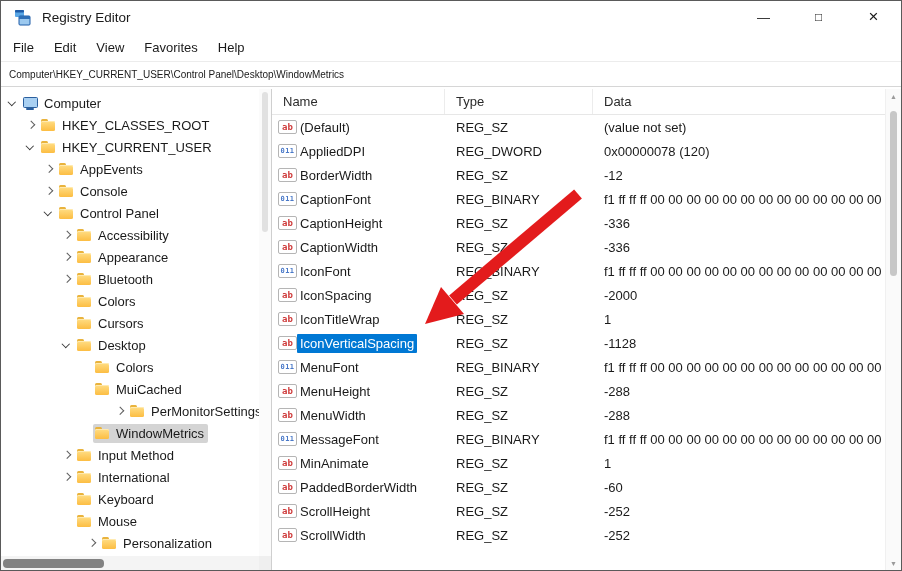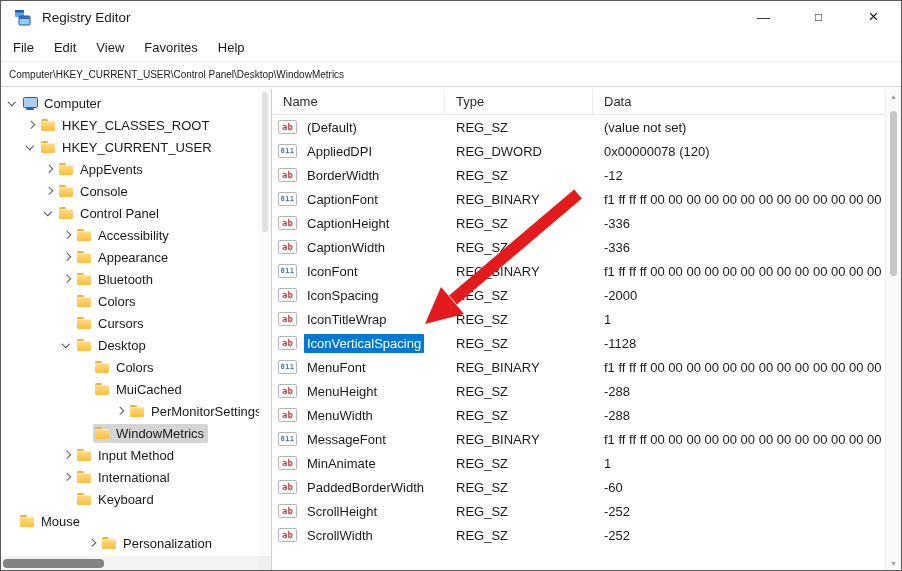--- a/index.html
+++ b/index.html
@@ -51,21 +51,21 @@
   .list-header{height:26px;display:flex;align-items:stretch;border-bottom:1px solid #e7e7e7;font-size:13px;color:#2b2b2b;}
   .hcell{display:flex;align-items:center;padding-left:11px;border-right:1px solid #ececec;}
   .hcell.h-name{width:173px;}
   .hcell.h-type{width:148px;}
   .hcell.h-data{flex:1;border-right:none;}
   .rows{position:absolute;top:26px;left:0;right:16px;bottom:0;overflow:hidden;}
   .lrow{height:24px;display:flex;align-items:center;font-size:13px;cursor:default;}
   .c-name{width:173px;display:flex;align-items:center;padding-left:6px;overflow:hidden;flex:none;}
   .c-type{width:148px;padding-left:11px;flex:none;white-space:nowrap;overflow:hidden;}
   .c-data{flex:1;padding-left:11px;white-space:nowrap;overflow:hidden;}
-  .vicon{width:19px;height:14px;border:1px solid #b5b5b5;border-radius:2px;background:#fff;flex:none;margin-right:7px;display:flex;align-items:center;justify-content:center;font-family:"DejaVu Sans Mono",monospace;font-weight:bold;}
+  .vicon{width:19px;height:14px;border:1px solid #b5b5b5;border-radius:2px;background:#fff;flex:none;display:flex;align-items:center;justify-content:center;font-family:"DejaVu Sans Mono",monospace;font-weight:bold;}
   .vicon.string{color:#cf3c3c;font-size:9px;}
   .vicon.binary{color:#4a79c8;font-size:7px;letter-spacing:.5px;}
   .ntext{padding:2px 3px;white-space:nowrap;border-radius:1px;}
   .lrow.selected .ntext{background:#0078d4;color:#fff;}
   
   .vscroll{position:absolute;top:0;right:0;bottom:0;width:16px;background:#fafafa;border-left:1px solid #f0f0f0;display:flex;flex-direction:column;align-items:center;}
   .varrow{height:14px;display:flex;align-items:center;font-size:7px;color:#9a9a9a;}
   .vtrack{flex:1;width:100%;position:relative;}
   .vthumb{position:absolute;top:8px;left:4px;width:7px;height:165px;background:#c7c7c7;border-radius:4px;}
   
@@ -239,21 +239,21 @@
       <span class="tlabel">International</span>
     </span>
   </div>
           <div class="tree-item" style="padding-left: 57px;">
     <span class="chev none"></span>
     <span class="twrap">
       <span class="ticon folder"></span>
       <span class="tlabel">Keyboard</span>
     </span>
   </div>
-          <div class="tree-item" style="">
+          <div class="tree-item" style="padding-left: 57px;">
     <span class="chev none"></span>
     <span class="twrap">
       <span class="ticon folder"></span>
       <span class="tlabel">Mouse</span>
     </span>
   </div>
           <div class="tree-item" style="padding-left: 82px;">
     <span class="chev collapsed"></span>
     <span class="twrap">
       <span class="ticon folder"></span>

